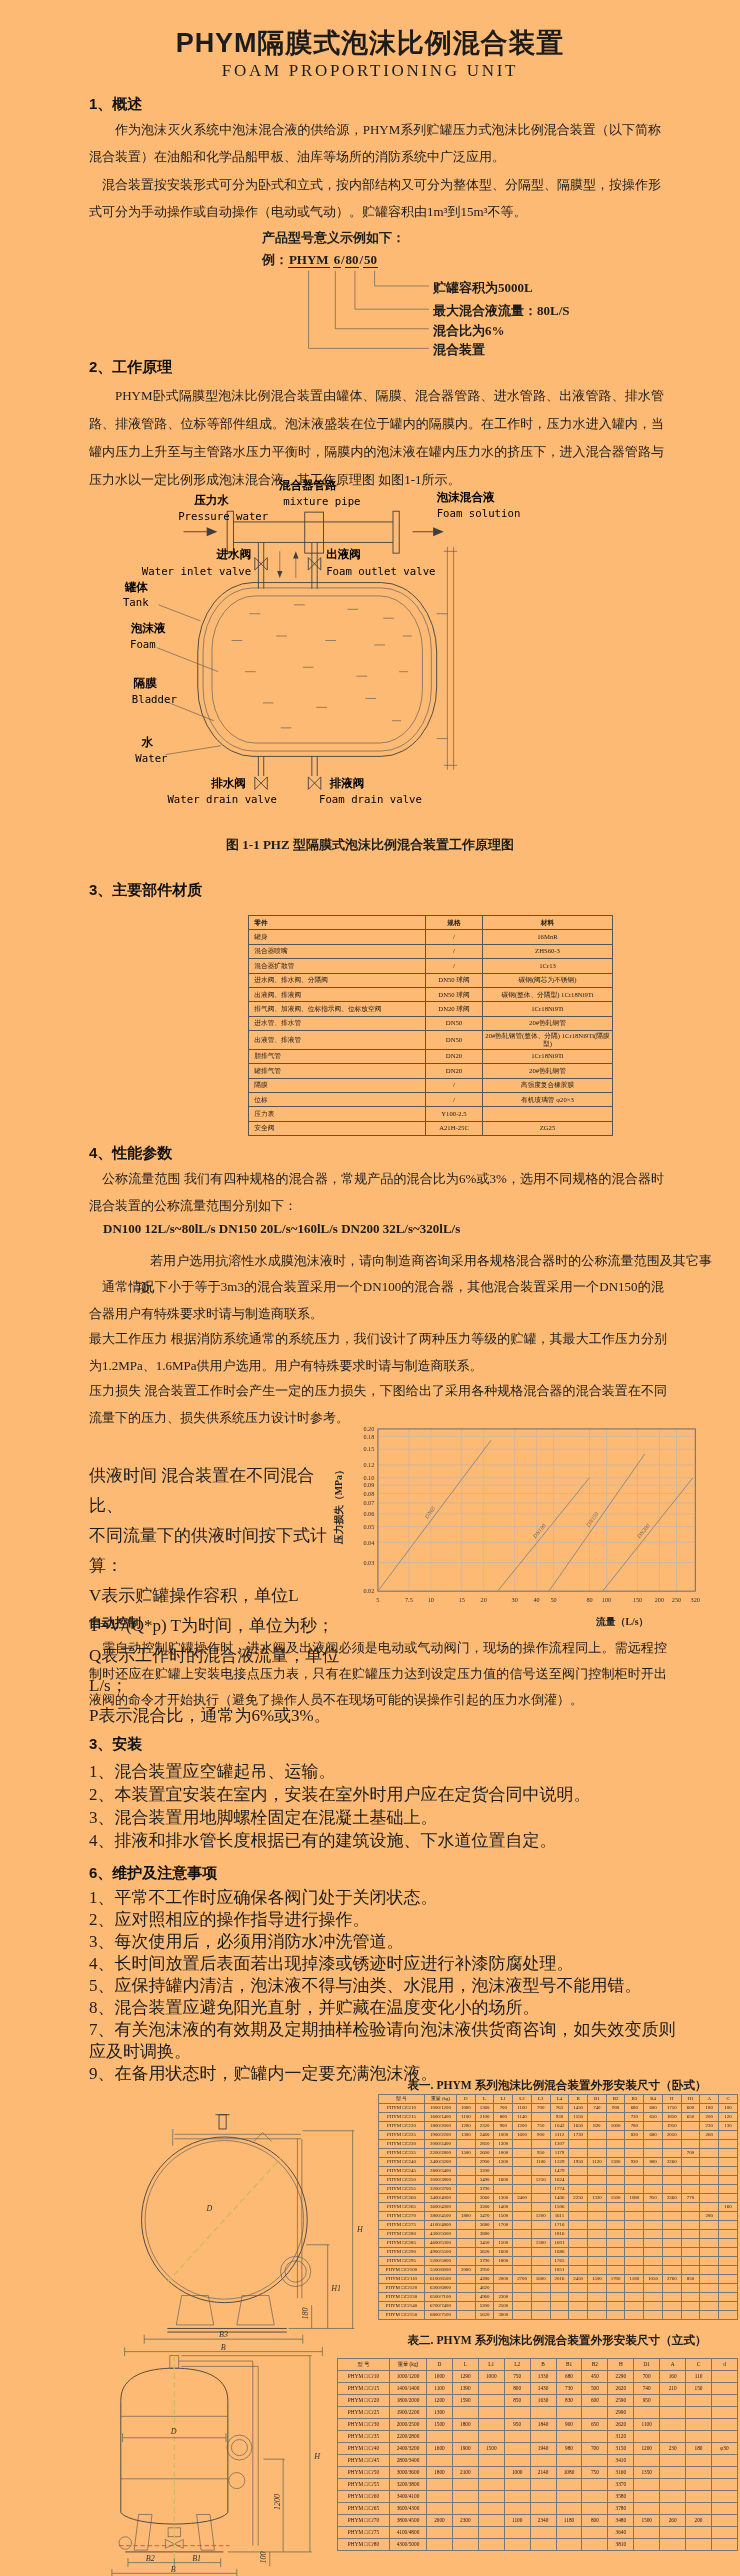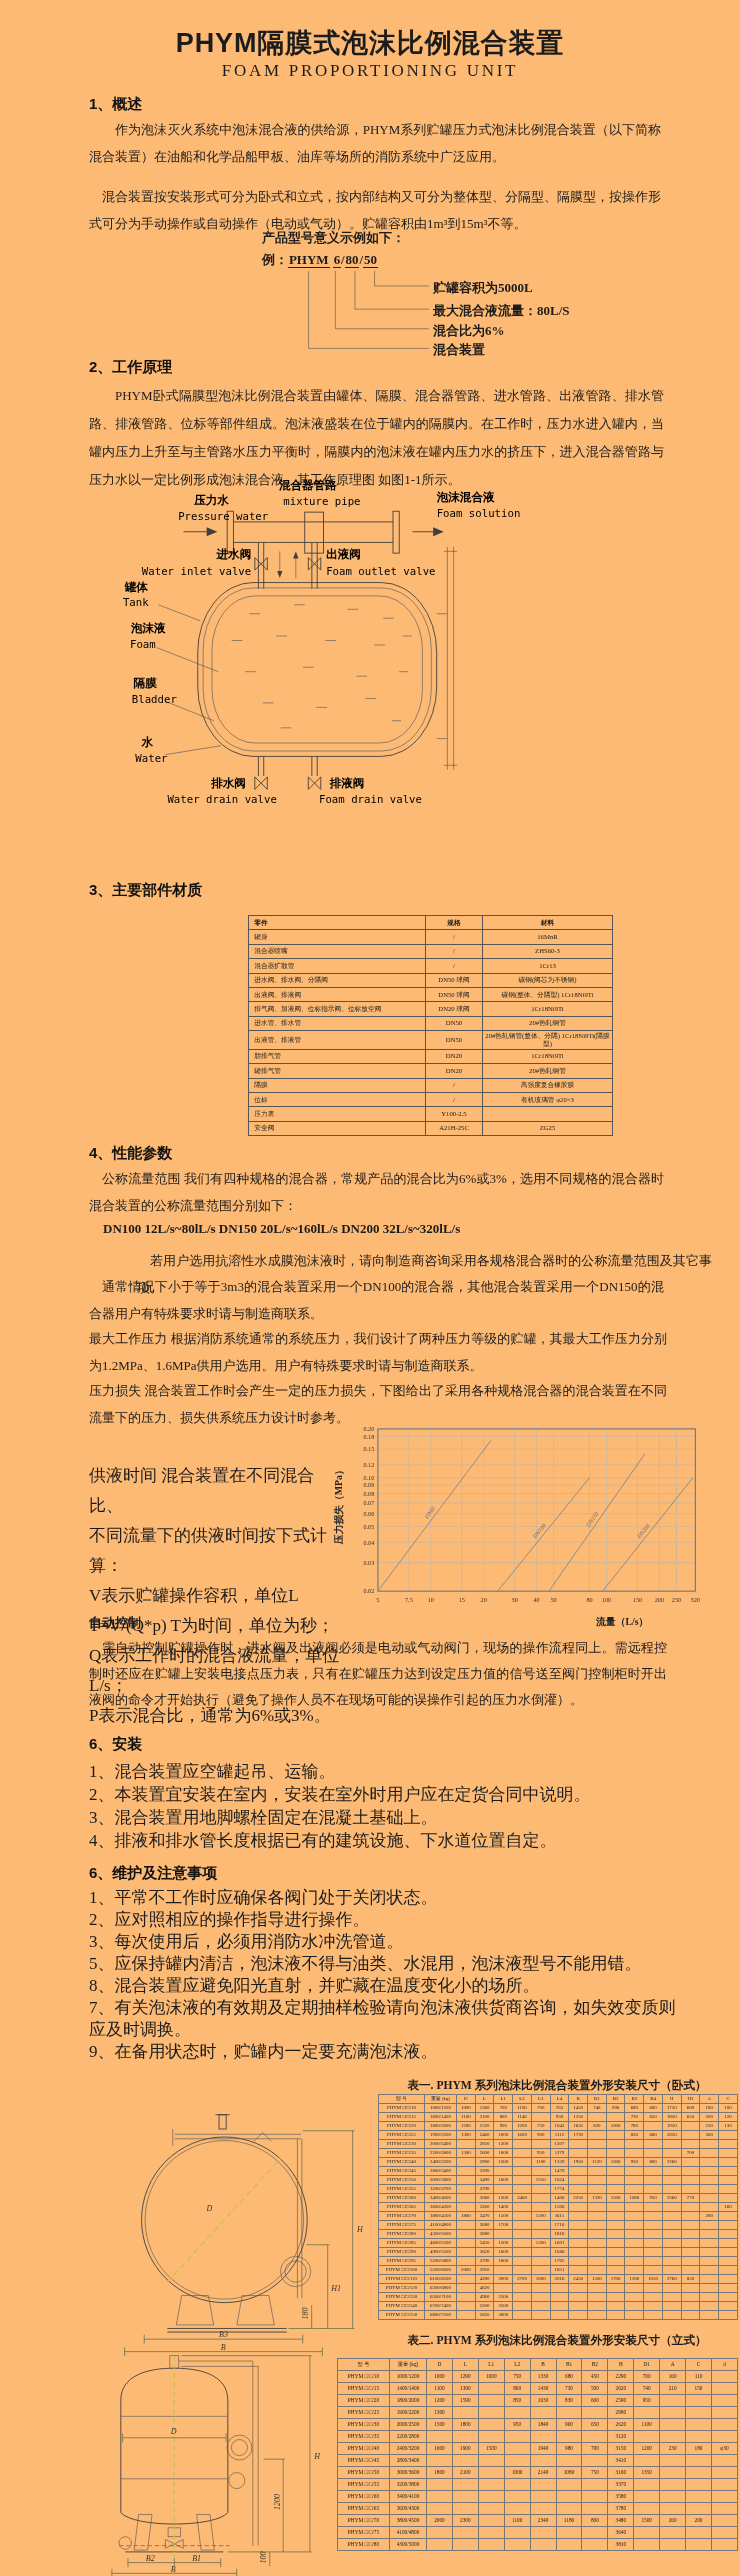--- a/index.html
+++ b/index.html
@@ -41,21 +41,21 @@
 </head>
 <body>
 
 <div class="page">
 
   <div class="abs center" id="doc-title" style="top:25px;left:0;width:740px;">PHYM隔膜式泡沫比例混合装置</div>
   <div class="abs center" id="doc-subtitle" style="top:61px;left:0;width:740px;">FOAM PROPORTIONING UNIT</div>
 
   <div class="abs hd" style="top:95px;left:89px;">1、概述</div>
   <div class="abs body-t ind2" style="top:116px;left:89px;width:572px;">作为泡沫灭火系统中泡沫混合液的供给源，PHYM系列贮罐压力式泡沫比例混合装置（以下简称混合装置）在油船和化学品船甲板、油库等场所的消防系统中广泛应用。</div>
-  <div class="abs body-t ind1" style="top:171px;left:89px;width:572px;margin-top:12px;">混合装置按安装形式可分为卧式和立式，按内部结构又可分为整体型、分隔型、隔膜型，按操作形式可分为手动操作或自动操作（电动或气动）。贮罐容积由1m³到15m³不等。</div>
+  <div class="abs body-t ind1" style="top:171px;left:89px;width:572px;">混合装置按安装形式可分为卧式和立式，按内部结构又可分为整体型、分隔型、隔膜型，按操作形式可分为手动操作或自动操作（电动或气动）。贮罐容积由1m³到15m³不等。</div>
 
   <div class="abs" style="top:227px;left:0;width:740px;height:134px;margin-left:34px;">
     <div class="abs model-t" style="top:1.8px;left:228px;">产品型号意义示例如下：</div>
     <div class="abs model-t" style="top:24px;left:228px;" id="model-example"><span>例：</span><span class="useg">PHYM</span><span> </span><span class="useg">6</span><span>/</span><span class="useg">80</span><span>/</span><span class="useg">50</span></div>
     <svg class="abs" style="top:0;left:0;" width="740" height="134" viewBox="0 0 830 150">
       <path d="M382,49 V66 H443 M360,49 V92 H443 M338,49 V114 H443 M308,49 V136 H443" class="lineart-thin"></path>
     </svg>
     <div class="abs callout" style="top:52px;left:399px;">贮罐容积为5000L</div>
     <div class="abs callout" style="top:75px;left:399px;">最大混合液流量：80L/S</div>
     <div class="abs callout" style="top:95px;left:399px;">混合比为6%</div>
@@ -126,20 +126,21 @@
     <text x="46" y="208" class="fig-en">Foam</text>
     <text x="50" y="252" class="fig-zh">隔膜</text>
     <text x="48" y="270" class="fig-en">Bladder</text>
     <text x="59" y="318" class="fig-zh">水</text>
     <text x="52" y="336" class="fig-en">Water</text>
     <text x="137" y="364" class="fig-zh">排水阀</text>
     <text x="88" y="382" class="fig-en">Water drain valve</text>
     <text x="270" y="364" class="fig-zh">排液阀</text>
     <text x="258" y="382" class="fig-en">Foam drain valve</text>
   </svg>
+  <div class="abs center b" style="top:836px;left:0;width:740px;font-size:13px;">图 1-1 PHZ 型隔膜式泡沫比例混合装置工作原理图</div>
 
   <div class="abs hd" style="top:881px;left:89px;">3、主要部件材质</div>
   <div class="abs" style="top:915px;left:248px;width:364px;">
     <table class="mat-table" id="mat-table-el">
       <colgroup>
           <col style="width:177px">
           <col style="width:57px">
           <col style="width:130px">
         </colgroup>
     <thead>
@@ -305,33 +306,34 @@
       <text class="slabel" x="301.5526279924123" y="111.09607835870263" text-anchor="middle" transform="rotate(-55.1 301.5526279924123 115.09607835870263)">DN150</text>
       <line class="series" x1="308.04369913098606" y1="192" x2="409.28231441628793" y2="64.78745921084459"></line>
       <text class="slabel" x="358.663006773637" y="124.3937296054223" text-anchor="middle" transform="rotate(-51.5 358.663006773637 128.3937296054223)">DN200</text>
       <text class="axis-l" x="16" y="95" text-anchor="middle" transform="rotate(-90 16 95)">压力损失（MPa）</text>
       <text class="axis-l" x="330" y="230" text-anchor="middle">流量（L/s）</text>
     </svg>
 
   <div class="abs body-t b" style="top:1609px;left:89px;">自动控制</div>
   <div class="abs body-t ind1" style="top:1635px;left:89px;width:578px;line-height:26px;">需自动控制贮罐操作时，进水阀及出液阀必须是电动或气动阀门，现场的操作流程同上。需远程控制时还应在贮罐上安装电接点压力表，只有在贮罐压力达到设定压力值的信号送至阀门控制柜时开出液阀的命令才开始执行（避免了操作人员不在现场可能的误操作引起的压力水倒灌）。</div>
 
-  <div class="abs hd" style="top:1735px;left:89px;">6、安装</div>
+  <div class="abs hd" style="top:1735px;left:89px;">3、安装</div>
   <div class="abs list" style="top:1760px;left:89px;width:588px;line-height:23px;">
       <div>1、混合装置应空罐起吊、运输。</div>
       <div>2、本装置宜安装在室内，安装在室外时用户应在定货合同中说明。</div>
       <div>3、混合装置用地脚螺栓固定在混凝土基础上。</div>
       <div>4、排液和排水管长度根据已有的建筑设施、下水道位置自定。</div>
     </div>
 
   <div class="abs hd" style="top:1864px;left:89px;">6、维护及注意事项</div>
   <div class="abs list" style="top:1887px;left:89px;width:597px;line-height:22px;">
       <div>1、平常不工作时应确保各阀门处于关闭状态。</div>
       <div>2、应对照相应的操作指导进行操作。</div>
       <div>3、每次使用后，必须用消防水冲洗管道。</div>
+      <div>4、长时间放置后表面若出现掉漆或锈迹时应进行补漆防腐处理。</div>
       <div>5、应保持罐内清洁，泡沫液不得与油类、水混用，泡沫液型号不能用错。</div>
       <div>8、混合装置应避免阳光直射，并贮藏在温度变化小的场所。</div>
       <div>7、有关泡沫液的有效期及定期抽样检验请向泡沫液供货商咨询，如失效变质则应及时调换。</div>
       <div>9、在备用状态时，贮罐内一定要充满泡沫液。</div>
     </div>
 
   <div class="abs center tbl-cap" style="top:2078px;left:374px;width:366px;">表一. PHYM 系列泡沫比例混合装置外形安装尺寸（卧式）</div>
   <div class="abs" style="top:2094px;left:378px;width:360px;">
     <table class="dim-table" id="table1-el">
       <colgroup>

